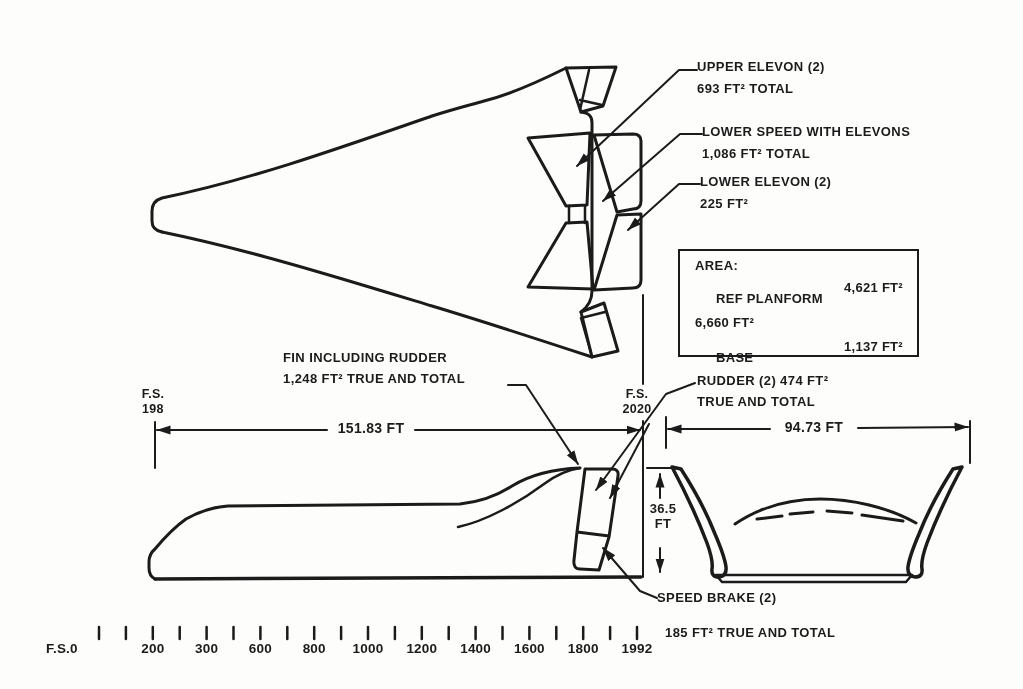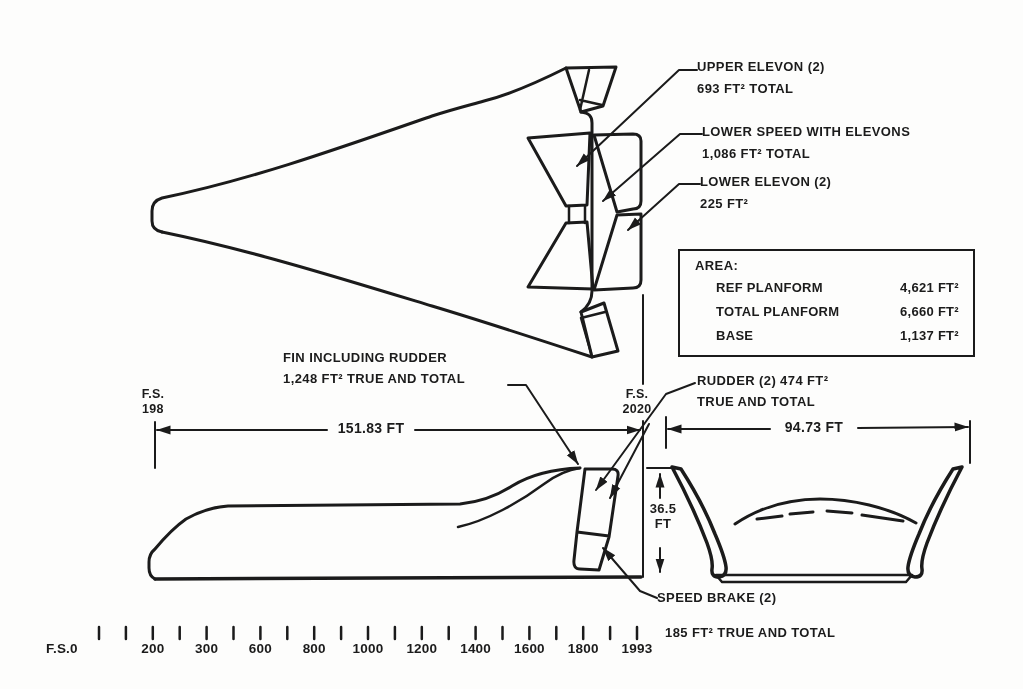--- a/index.html
+++ b/index.html
@@ -11,27 +11,27 @@
   }
   svg.art { position:absolute; left:0; top:0; }
   .lbl {
     position:absolute; color:var(--ink); white-space:nowrap;
     font-weight:700; font-size:13px; line-height:16px; letter-spacing:.4px;
   }
   .lbl.center { text-align:center; }
   .fs-lbl { font-size:12.5px; line-height:15px; letter-spacing:.3px; text-align:center; }
   .dim-lbl { font-size:14px; letter-spacing:.3px; }
   .area-box {
-    position:absolute; left:678px; top:249px; width:297px; height:108px;
+    position:absolute; left:678px; top:249px; width:241px; height:108px;
     box-sizing:border-box; border:2.5px solid var(--ink);
     padding:5px 14px 0 15px; color:var(--ink);
   }
   .area-title { font-weight:700; font-size:13px; letter-spacing:.4px; line-height:20px; }
   .area-row { display:flex; justify-content:space-between; font-weight:700; font-size:13px; letter-spacing:.3px; line-height:24px; }
-  .area-row .al { padding-left:21px; }
+  .area-row .al { padding-left:21px;margin-top:11px; }
   .scale-num {
     position:absolute; width:44px; text-align:center; color:var(--ink);
     font-weight:700; font-size:13.5px; letter-spacing:.2px; line-height:15px;
   }
 </style>
 </head>
 <body>
 
 <div class="canvas">
 
@@ -139,21 +139,20 @@
   <div class="lbl" style="left:657px;top:590px">SPEED BRAKE (2)</div>
   <div class="lbl" style="left:665px;top:625px">185 FT² TRUE AND TOTAL</div>
 
   <div class="area-box">
     <div class="area-title">AREA:</div>
     <div class="area-row">
       <span class="al">REF PLANFORM</span>
       <span class="av">4,621 FT²</span>
     </div>
     <div class="area-row">
-      <span class="al">TOTAL PLANFORM</span>
       <span class="av">6,660 FT²</span>
     </div>
     <div class="area-row">
       <span class="al">BASE</span>
       <span class="av">1,137 FT²</span>
     </div>
   </div>
 
   <div class="lbl fs-lbl" style="left:129px;top:387px;width:48px">
     <div>F.S.</div>
@@ -175,15 +174,15 @@
   <div class="scale-num" style="left:46px;top:641px;width:52px;text-align:left">F.S.0</div>
   <div class="scale-num" style="left:130.8px;top:641px">200</div>
   <div class="scale-num" style="left:184.6px;top:641px">300</div>
   <div class="scale-num" style="left:238.4px;top:641px">600</div>
   <div class="scale-num" style="left:292.2px;top:641px">800</div>
   <div class="scale-num" style="left:346px;top:641px">1000</div>
   <div class="scale-num" style="left:399.8px;top:641px">1200</div>
   <div class="scale-num" style="left:453.6px;top:641px">1400</div>
   <div class="scale-num" style="left:507.4px;top:641px">1600</div>
   <div class="scale-num" style="left:561.2px;top:641px">1800</div>
-  <div class="scale-num" style="left:615px;top:641px">1993</div>
+  <div class="scale-num" style="left:615px;top:641px">1992</div>
 
 </div>
 
 </body></html>

